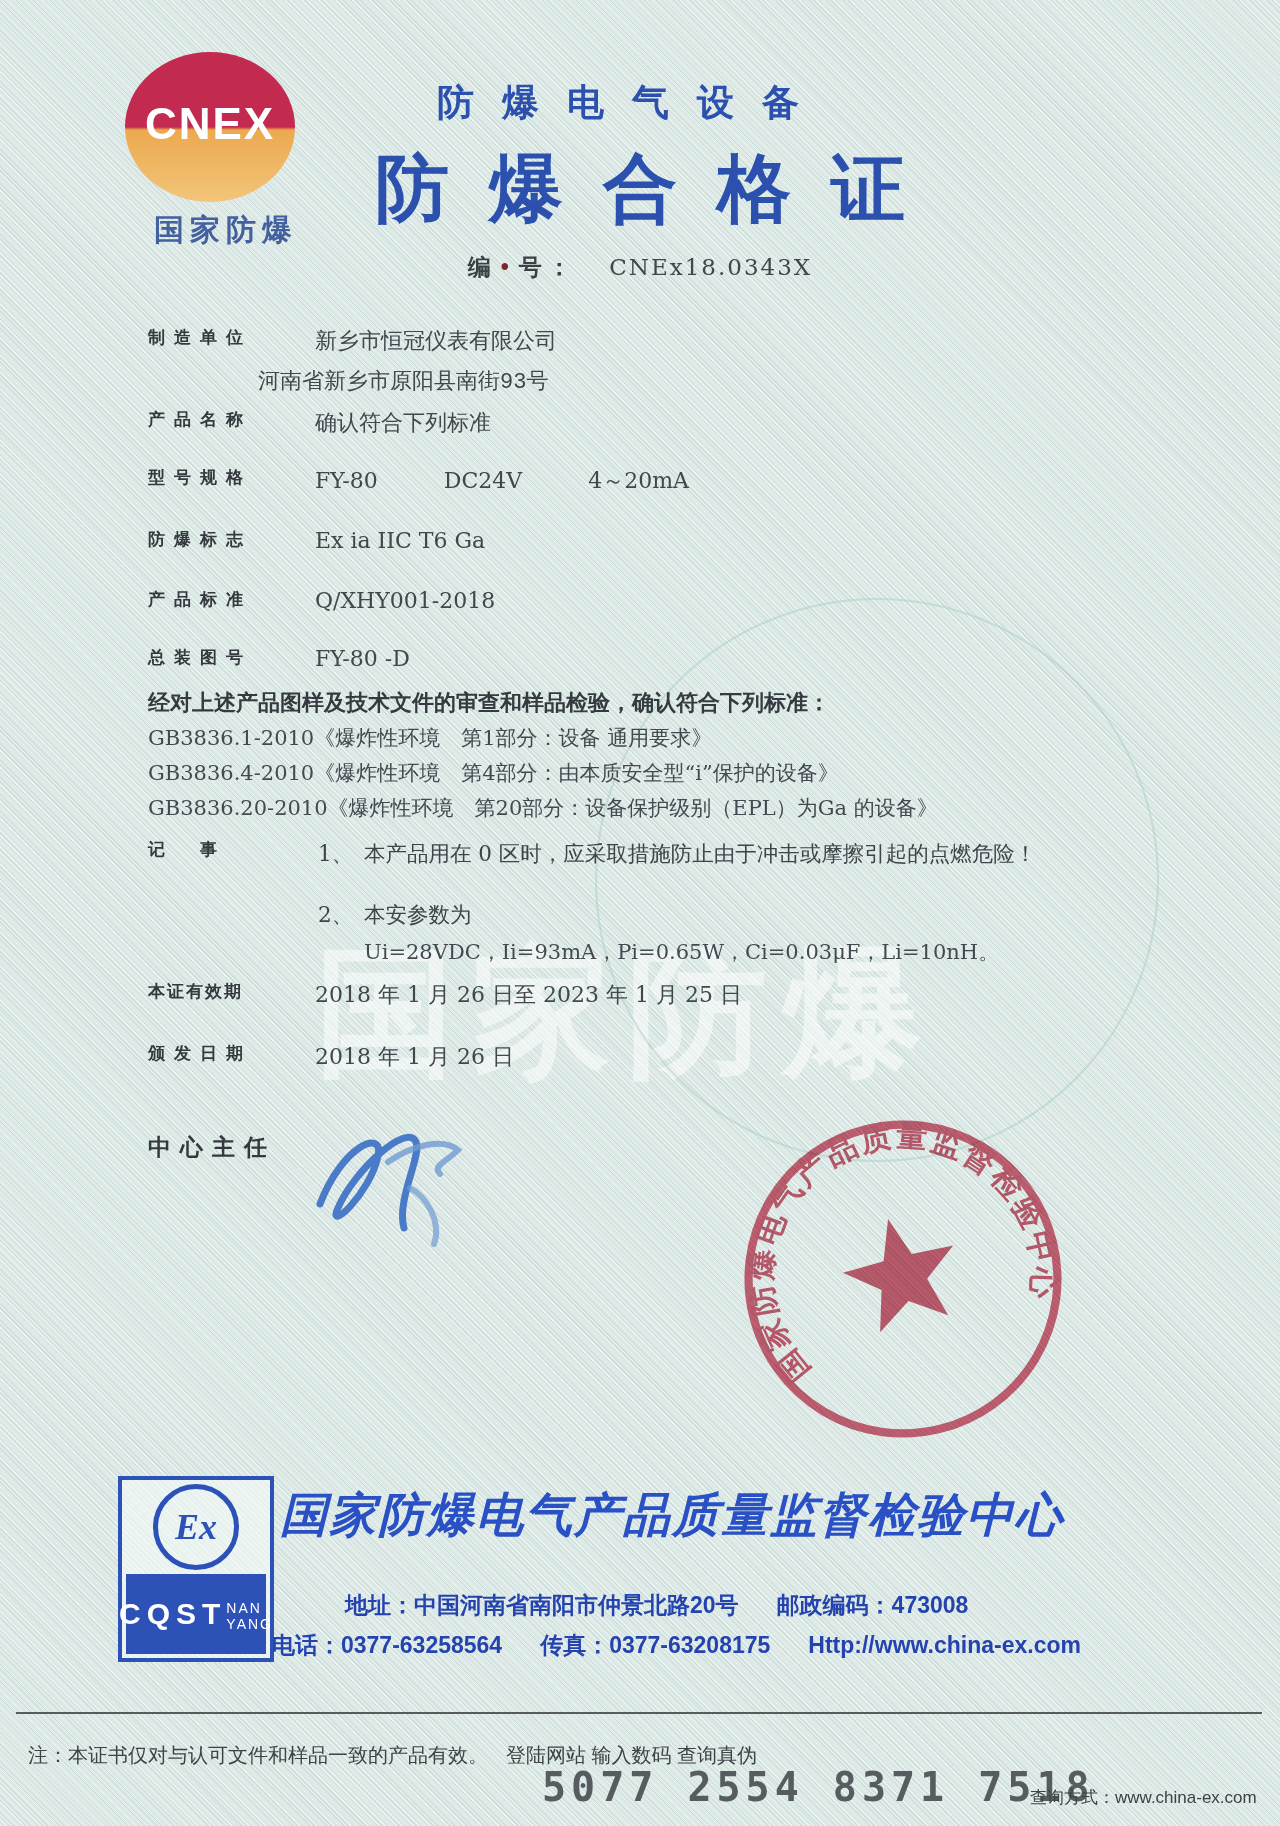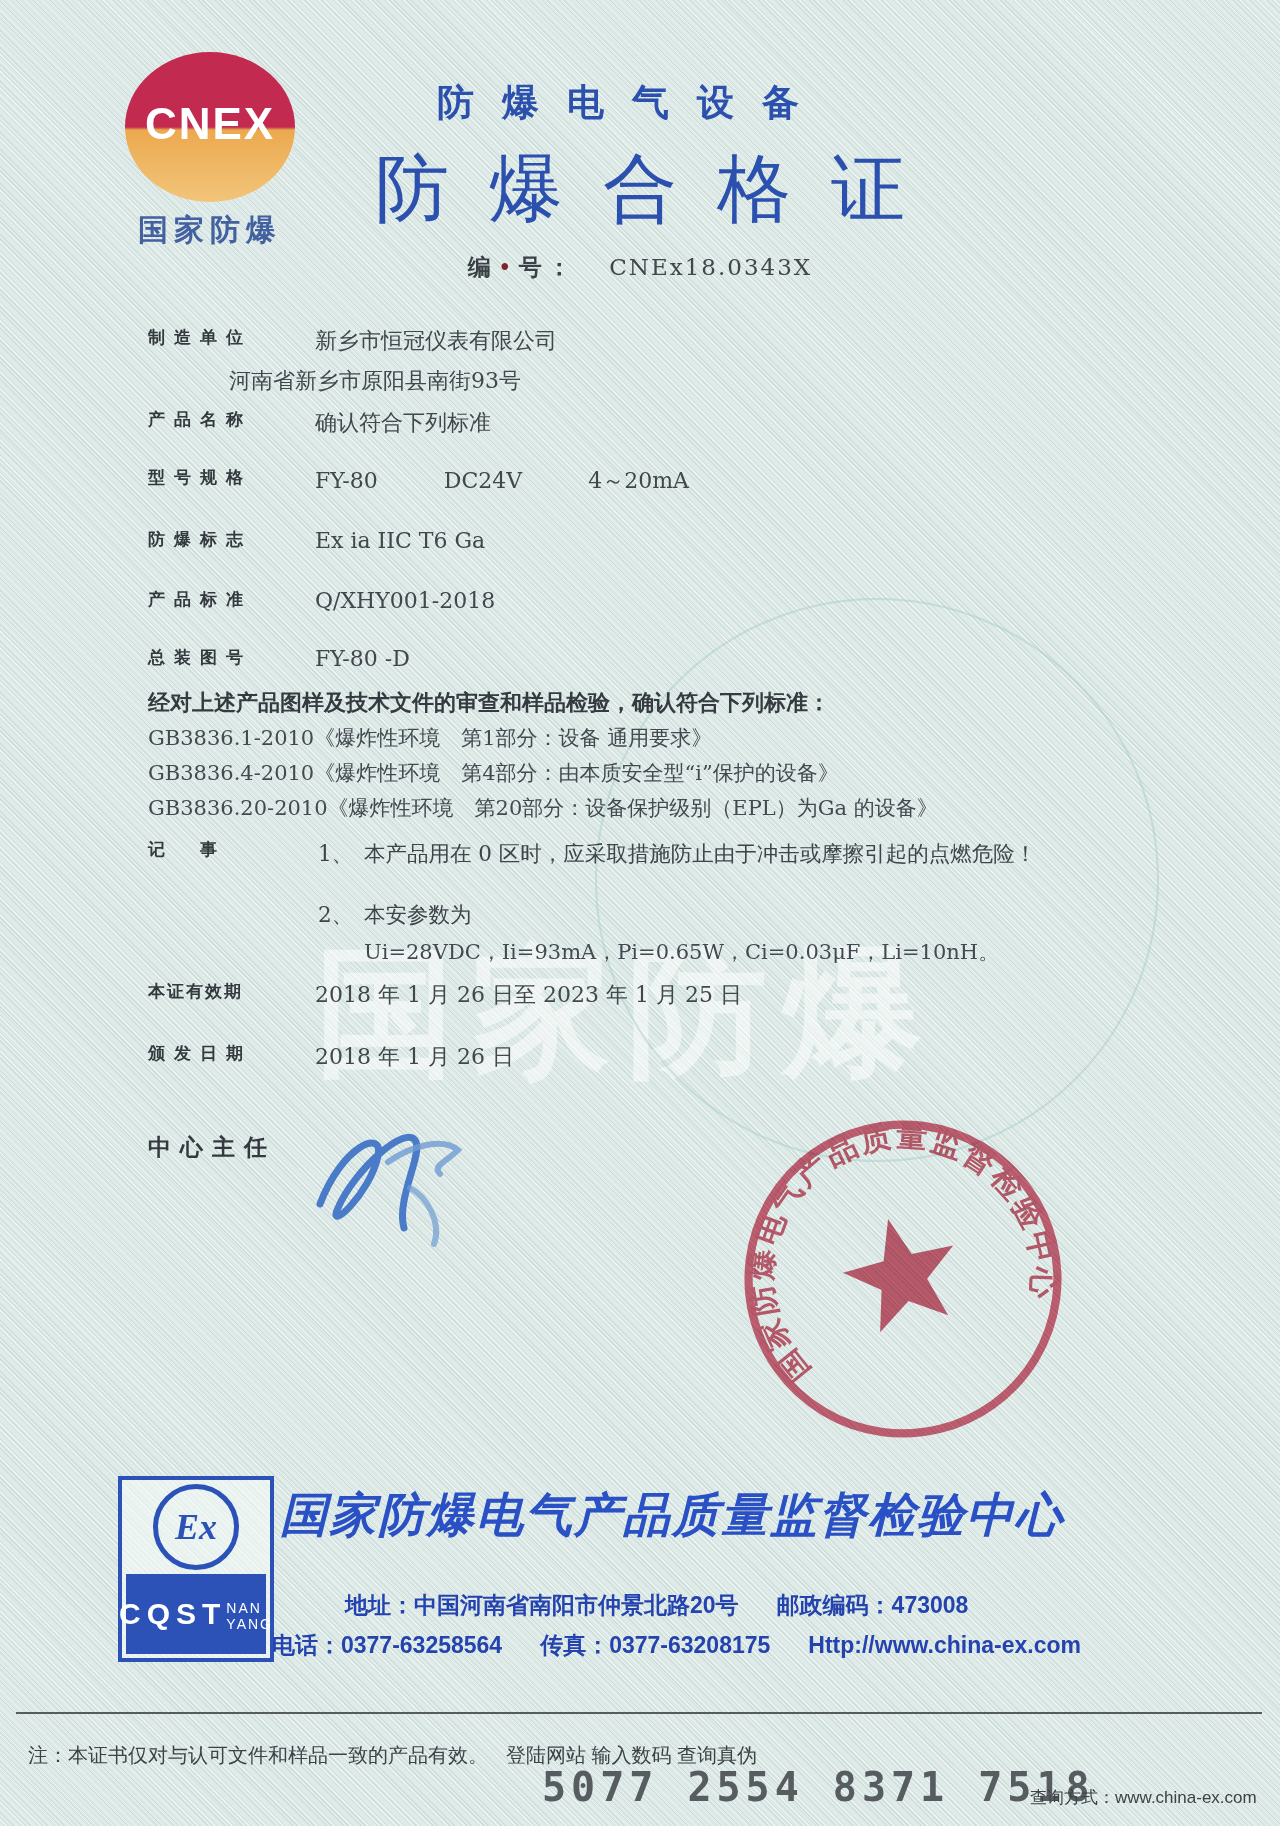--- a/index.html
+++ b/index.html
@@ -10,44 +10,44 @@
       repeating-linear-gradient(45deg, rgba(255,255,255,.5) 0, rgba(255,255,255,.5) 1px, transparent 1px, transparent 4px),
       repeating-linear-gradient(45deg, rgba(168,198,190,.28) 0, rgba(168,198,190,.28) 1px, transparent 1px, transparent 3px);
     font-family:"Liberation Sans", sans-serif;
   }
   
   .wm{position:absolute;left:315px;top:920px;font-size:140px;font-weight:bold;
       letter-spacing:16px;color:rgba(255,255,255,0.5);z-index:0;font-family:"DejaVu Sans",sans-serif;}
   .wm-circle{position:absolute;left:595px;top:598px;width:560px;height:560px;border-radius:50%;
       border:2px solid rgba(170,206,197,.5);z-index:0;}
   
-  .logo{position:absolute;left:122px;top:52px;width:176px;text-align:center;z-index:2;}
+  .logo{position:absolute;left:122px;top:52px;width:176px;text-align:right;z-index:2;}
   .logo-oval{width:170px;height:150px;border-radius:50%;margin:0 auto;
       background:linear-gradient(180deg,#c22a50 0%, #c22a50 50%, #eca94f 52%, #f2c57a 100%);
       display:flex;align-items:center;justify-content:center;}
   .logo-oval span{color:#ffffff;font-size:44px;font-weight:bold;letter-spacing:2px;
       font-family:"Liberation Sans",sans-serif;margin-top:-6px;}
   .logo-cap{margin-top:8px;font-size:30px;font-weight:bold;color:#44619f;letter-spacing:6px;}
   
   .subtitle{position:absolute;left:0;right:16px;top:78px;text-align:center;
       font-size:37px;font-weight:bold;color:#2b50ad;letter-spacing:28px;z-index:1;}
   .title{position:absolute;left:0;right:0;top:140px;text-align:center;
-      font-size:74px;font-weight:normal;color:#2b50ad;letter-spacing:40px;text-indent:40px;z-index:1;}
+      font-size:74px;font-weight:bold;color:#2b50ad;letter-spacing:40px;text-indent:40px;z-index:1;}
   .certno{position:absolute;left:0;right:0;top:252px;text-align:center;
       font-size:23px;color:#3a4045;z-index:1;}
   .cn-lbl{letter-spacing:6px;font-weight:600;}
   .cn-dot{color:#7c2430;margin:0 4px;}
   .cn-val{font-family:"DejaVu Serif",serif;margin-left:26px;letter-spacing:2px;color:#41474c;}
   
   .row{position:absolute;left:148px;z-index:1;white-space:nowrap;}
   .lbl{display:inline-block;width:167px;font-size:17px;font-weight:600;color:#33393e;vertical-align:top;}
   .ls4{letter-spacing:9px;}
   .ls5{letter-spacing:2px;}
   .val{font-size:22px;color:#41474c;font-family:"DejaVu Serif",serif;}
-  .val2{margin-left:81px;}
+  .val2{margin-left:110px;font-family:Liberation Mono, monospace;}
   .para{position:absolute;left:148px;width:960px;z-index:1;font-family:Liberation Mono, monospace;}
   .intro{font-size:22px;font-weight:600;color:#343a3f;}
   .std{font-size:21px;color:#434950;font-family:"DejaVu Serif",serif;}
   
   .notes-items{position:absolute;left:318px;top:836px;width:745px;z-index:1;}
   .note-item{display:flex;font-size:21.5px;color:#3e444a;line-height:35px;font-family:"DejaVu Serif",serif;}
   .note-no{width:46px;flex:none;}
   .note-item + .note-item{margin-top:26px;}
   .note-params{margin-left:46px;margin-top:6px;font-size:21px;color:#434950;font-family:"DejaVu Serif",serif;}
   

